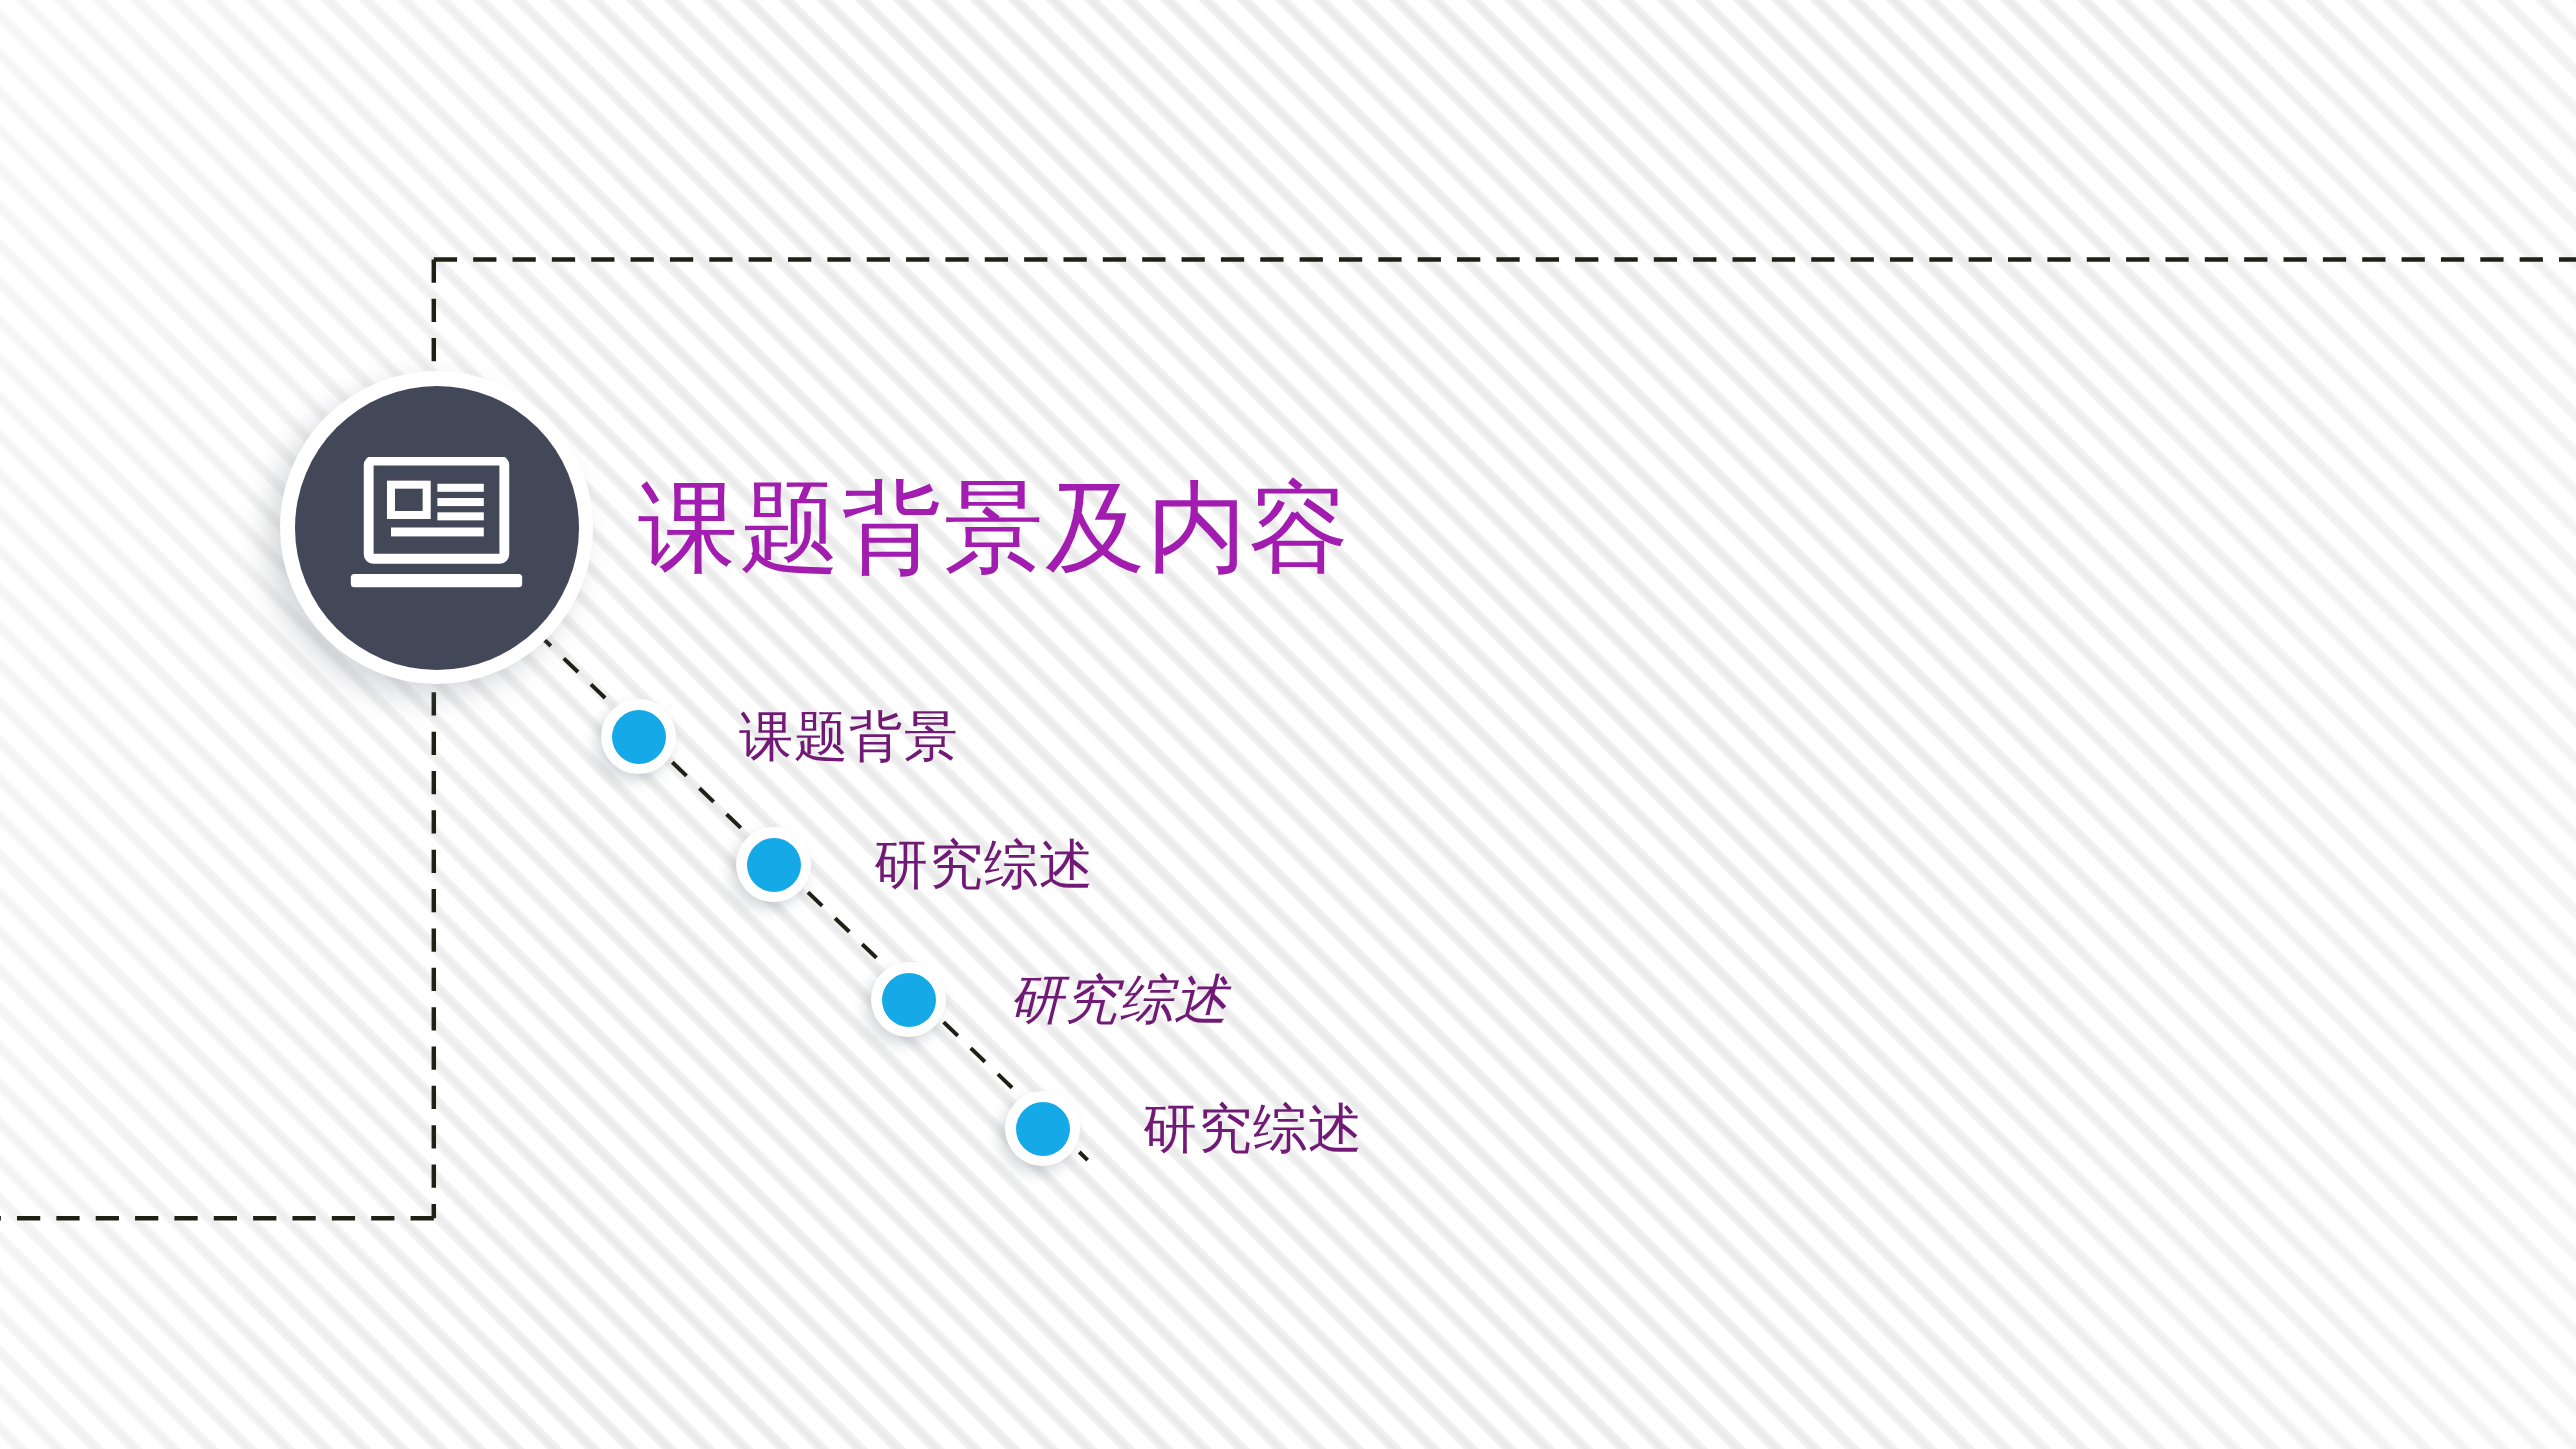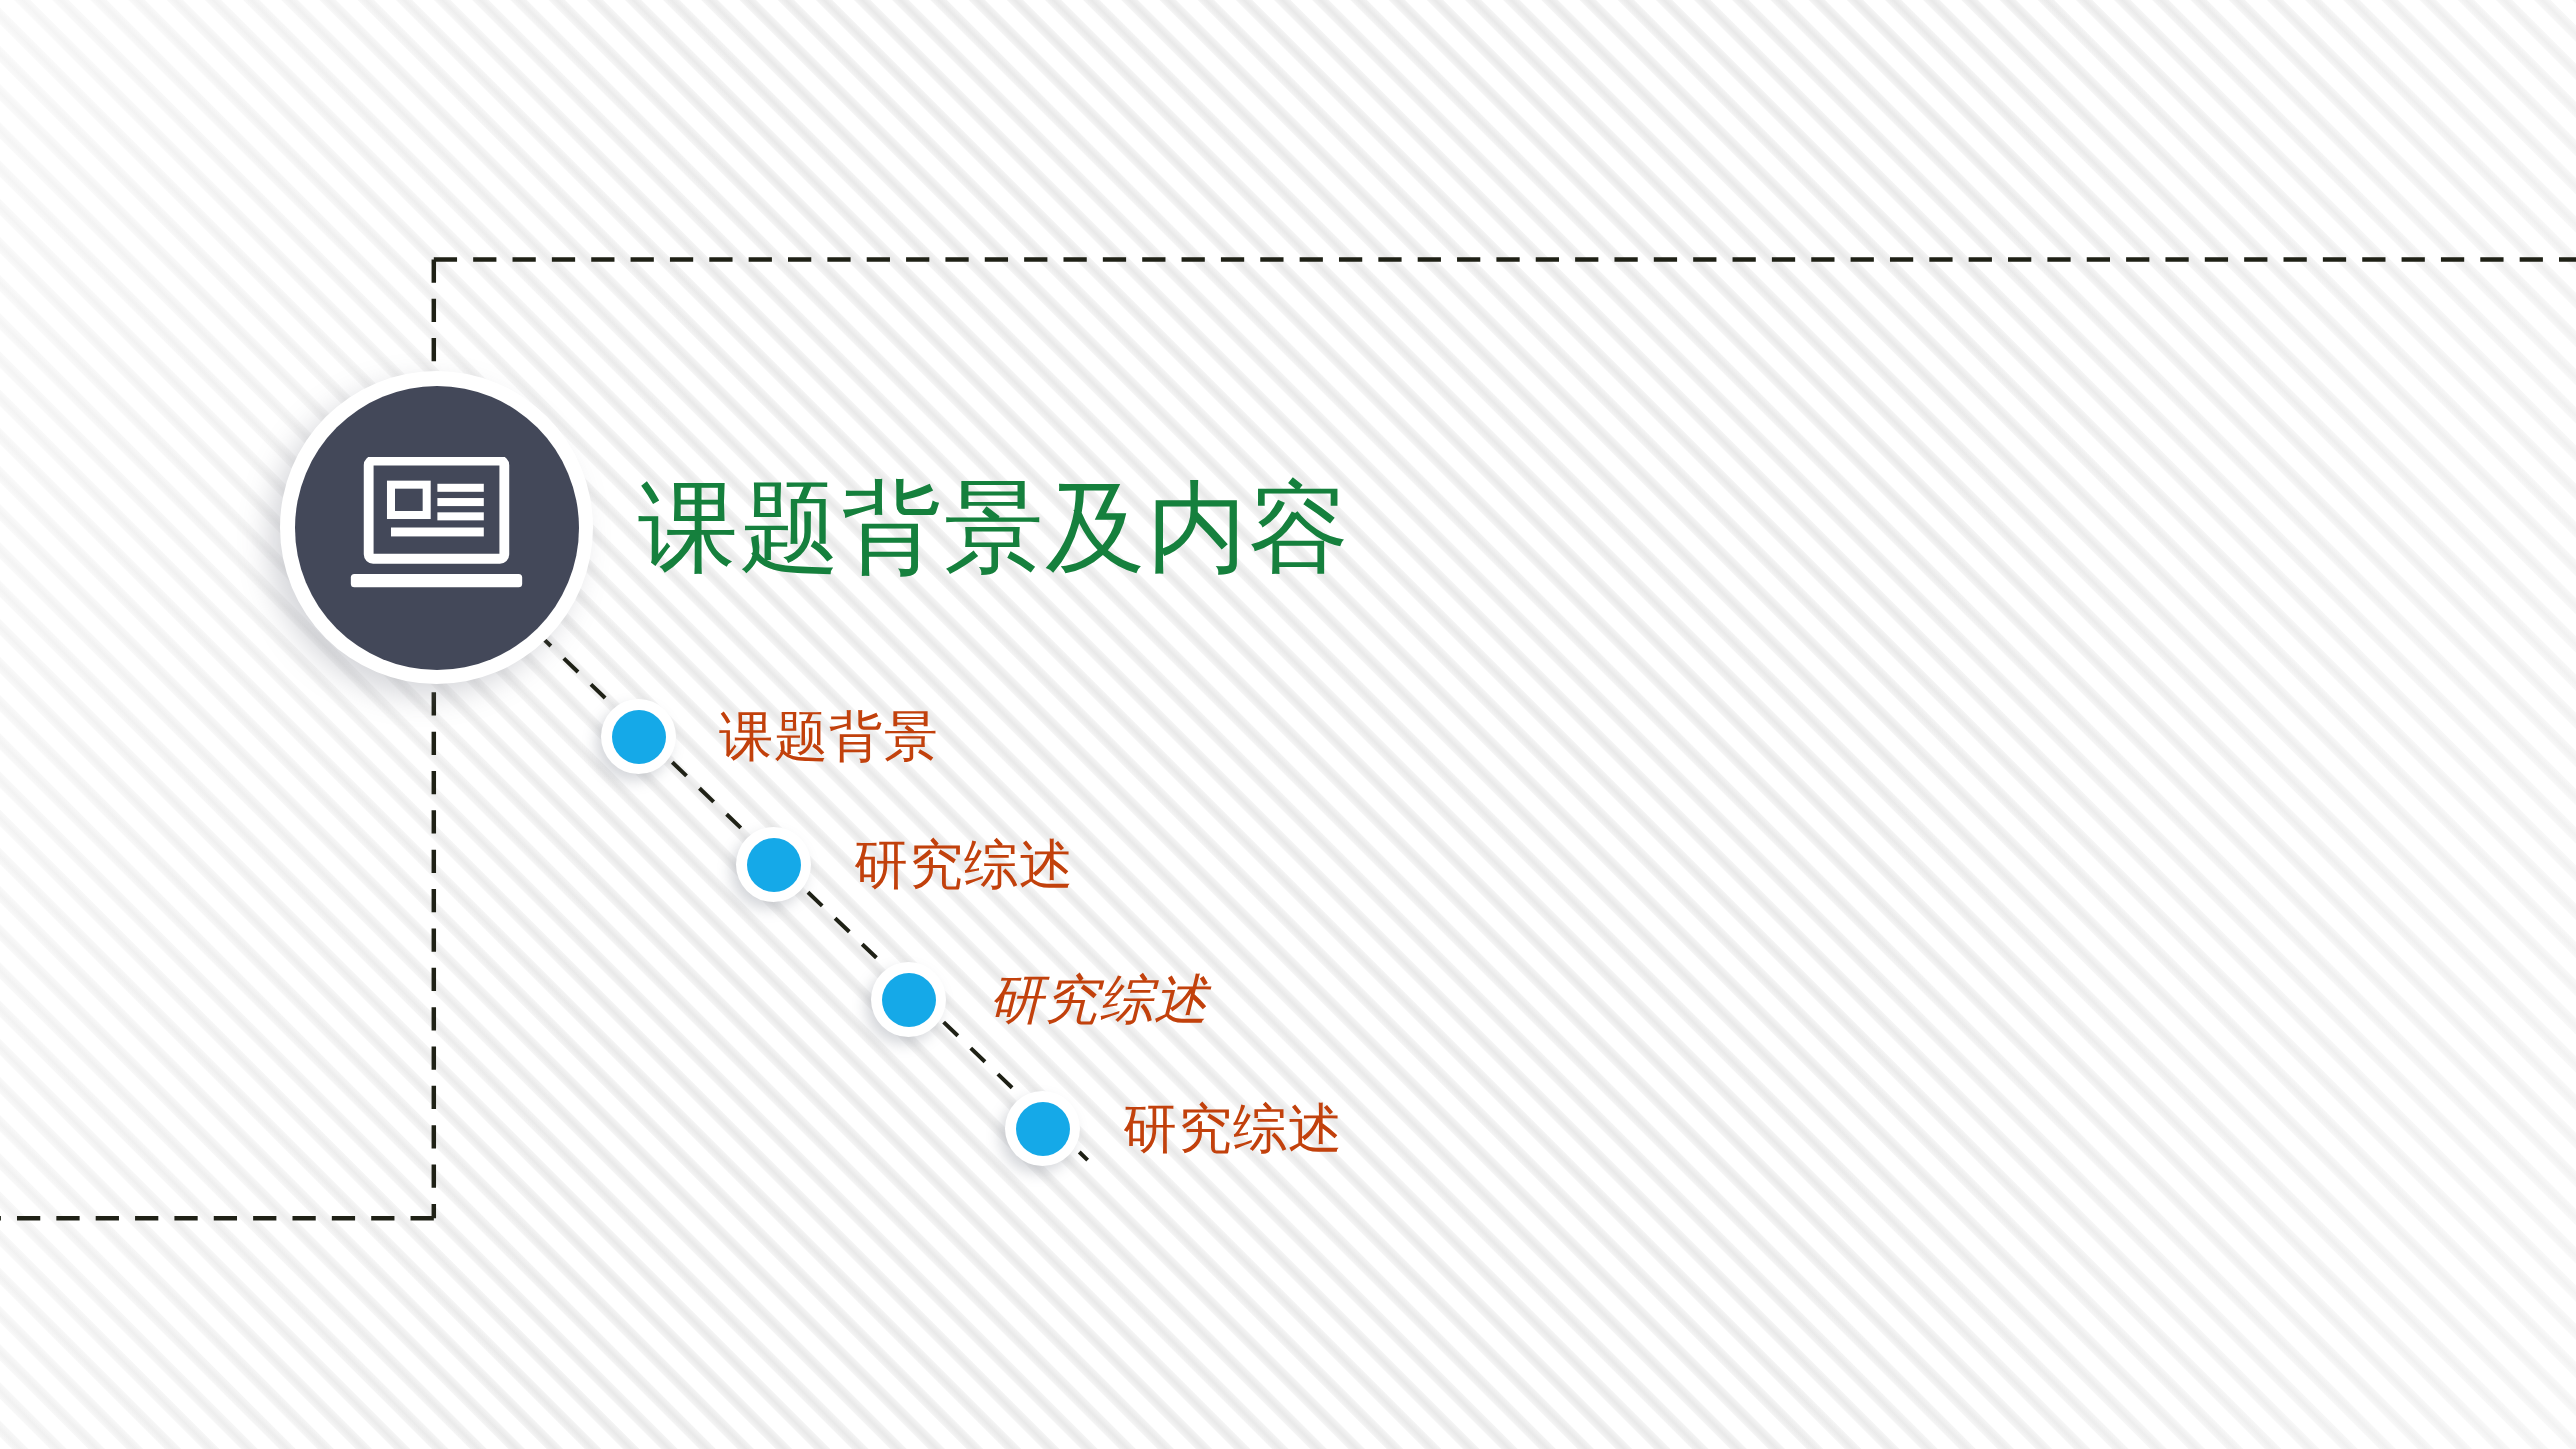--- a/index.html
+++ b/index.html
@@ -84,21 +84,21 @@
 
   
   #slide-title {
     position: absolute;
     left: 638px;
     top: 462px;
     height: 134px;
     line-height: 134px;
     font-size: 100px;
     letter-spacing: 1.8px;
-    color: #15803d;
+    color: #a21caf;
     white-space: nowrap;
     font-family: "Liberation Serif", "DejaVu Serif", serif;
   }
 
   
   .bullet-item {
     position: absolute;
     display: flex;
     align-items: center;
     white-space: nowrap;
@@ -115,24 +115,24 @@
     justify-content: center;
     flex: 0 0 auto;
   }
   .bullet-dot-core {
     width: 54px;
     height: 54px;
     border-radius: 50%;
     background: #15a9e8;
   }
   .bullet-label {
-    margin-left: 43px;
+    margin-left: 63px;
     font-size: 54px;
     line-height: 1;
-    color: #c2410c;
+    color: #701a75;
     font-family: "Liberation Serif", "DejaVu Serif", serif;
     letter-spacing: 0.9px;
   }
 </style>
 </head>
 <body>
 
 <div id="slide">
 
   <div id="bg-pattern"></div>

